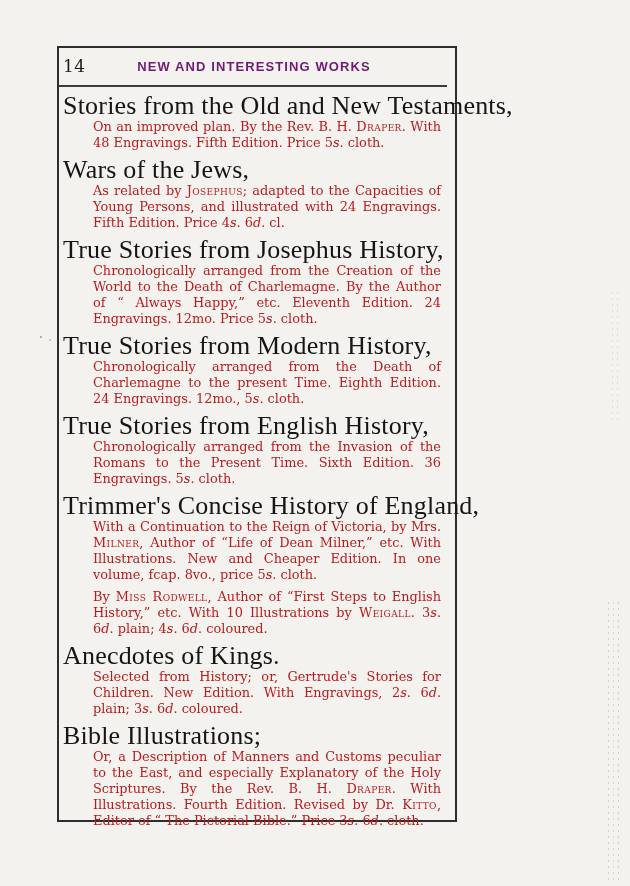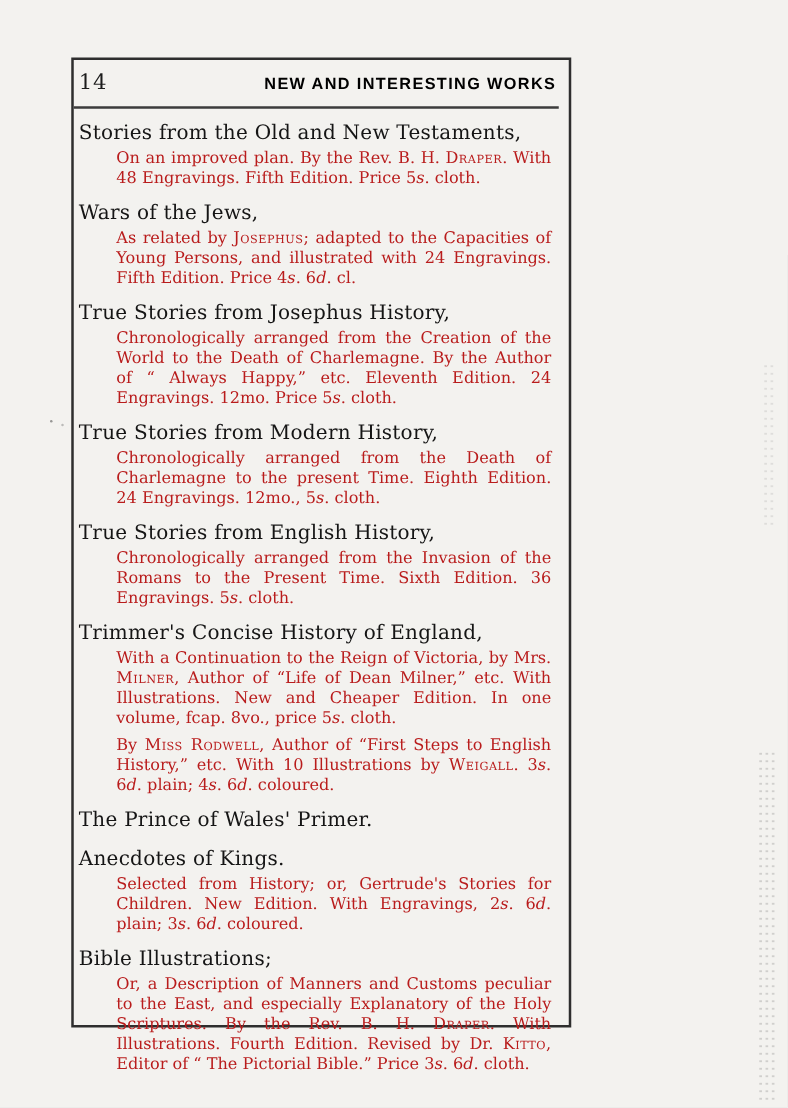--- a/index.html
+++ b/index.html
@@ -25,39 +25,40 @@
     width: 400px;
     height: 776px;
     border: 2px solid var(--border);
     padding: 8px 10px 0 4px;
   }
   .header-row { position: relative; height: 24px; }
   .page-number { font-size: 17px; letter-spacing: 0.5px; }
   .running-header {
     position: absolute;
     left: 0; right: 0; top: 3px;
-    text-align: right;
+    text-align: center;
     font-family: "Liberation Sans", sans-serif;
     font-weight: bold;
     font-size: 13px;
     letter-spacing: 1.1px;
-    color: #000000;
+    color: #701a75;
   }
   .header-rule {
     height: 2px;
     background: #3c3c3c;
     margin: 5px -2px 2px -4px;
   }
   .entry { margin-top: 6px; }
   .entry-title {
-    font-size: 16px;
+    font-size: 26px;
     line-height: 25px;
     color: #151515;
     letter-spacing: 0.2px;
     white-space: nowrap;
+    font-family: Liberation Serif, serif;
   }
   .entry-desc {
     margin: 1px 4px 0 30px;
     font-size: 12.9px;
     line-height: 16px;
     text-align: justify;
     color: #b91c1c;
   }
   .sc { font-variant: small-caps; letter-spacing: 0.4px; }
   .it { font-style: italic; }
@@ -121,21 +122,20 @@
   <div class="entry">
     <div class="entry-title">Trimmer's Concise History of England,</div>
     <p class="entry-desc"><span>With a Continuation to the Reign of Victoria, by Mrs. </span><span class="sc">Milner</span><span>, Author of “Life of Dean Milner,” etc. With Illustrations. New and Cheaper Edition. In one volume, fcap. 8vo., price 5</span><span class="it">s</span><span>. cloth.</span></p>
   </div>
 
   <div class="entry">
     <p class="entry-desc"><span>By </span><span class="sc">Miss Rodwell</span><span>, Author of “First Steps to English History,” etc. With 10 Illustrations by </span><span class="sc">Weigall</span><span>. 3</span><span class="it">s</span><span>. 6</span><span class="it">d</span><span>. plain; 4</span><span class="it">s</span><span>. 6</span><span class="it">d</span><span>. coloured.</span></p>
   </div>
 
   <div class="entry">
-    <div class="entry-title">The Prince of Wales' Primer.</div>
   </div>
 
   <div class="entry">
     <div class="entry-title">Anecdotes of Kings.</div>
     <p class="entry-desc"><span>Selected from History; or, Gertrude's Stories for Children. New Edition. With Engravings, 2</span><span class="it">s</span><span>. 6</span><span class="it">d</span><span>. plain; 3</span><span class="it">s</span><span>. 6</span><span class="it">d</span><span>. coloured.</span></p>
   </div>
 
   <div class="entry">
     <div class="entry-title">Bible Illustrations;</div>
     <p class="entry-desc"><span>Or, a Description of Manners and Customs peculiar to the East, and especially Explanatory of the Holy Scriptures. By the Rev. B. H. </span><span class="sc">Draper</span><span>. With Illustrations. Fourth Edition. Revised by Dr. </span><span class="sc">Kitto</span><span>, Editor of “ The Pictorial Bible.” Price 3</span><span class="it">s</span><span>. 6</span><span class="it">d</span><span>. cloth.</span></p>

